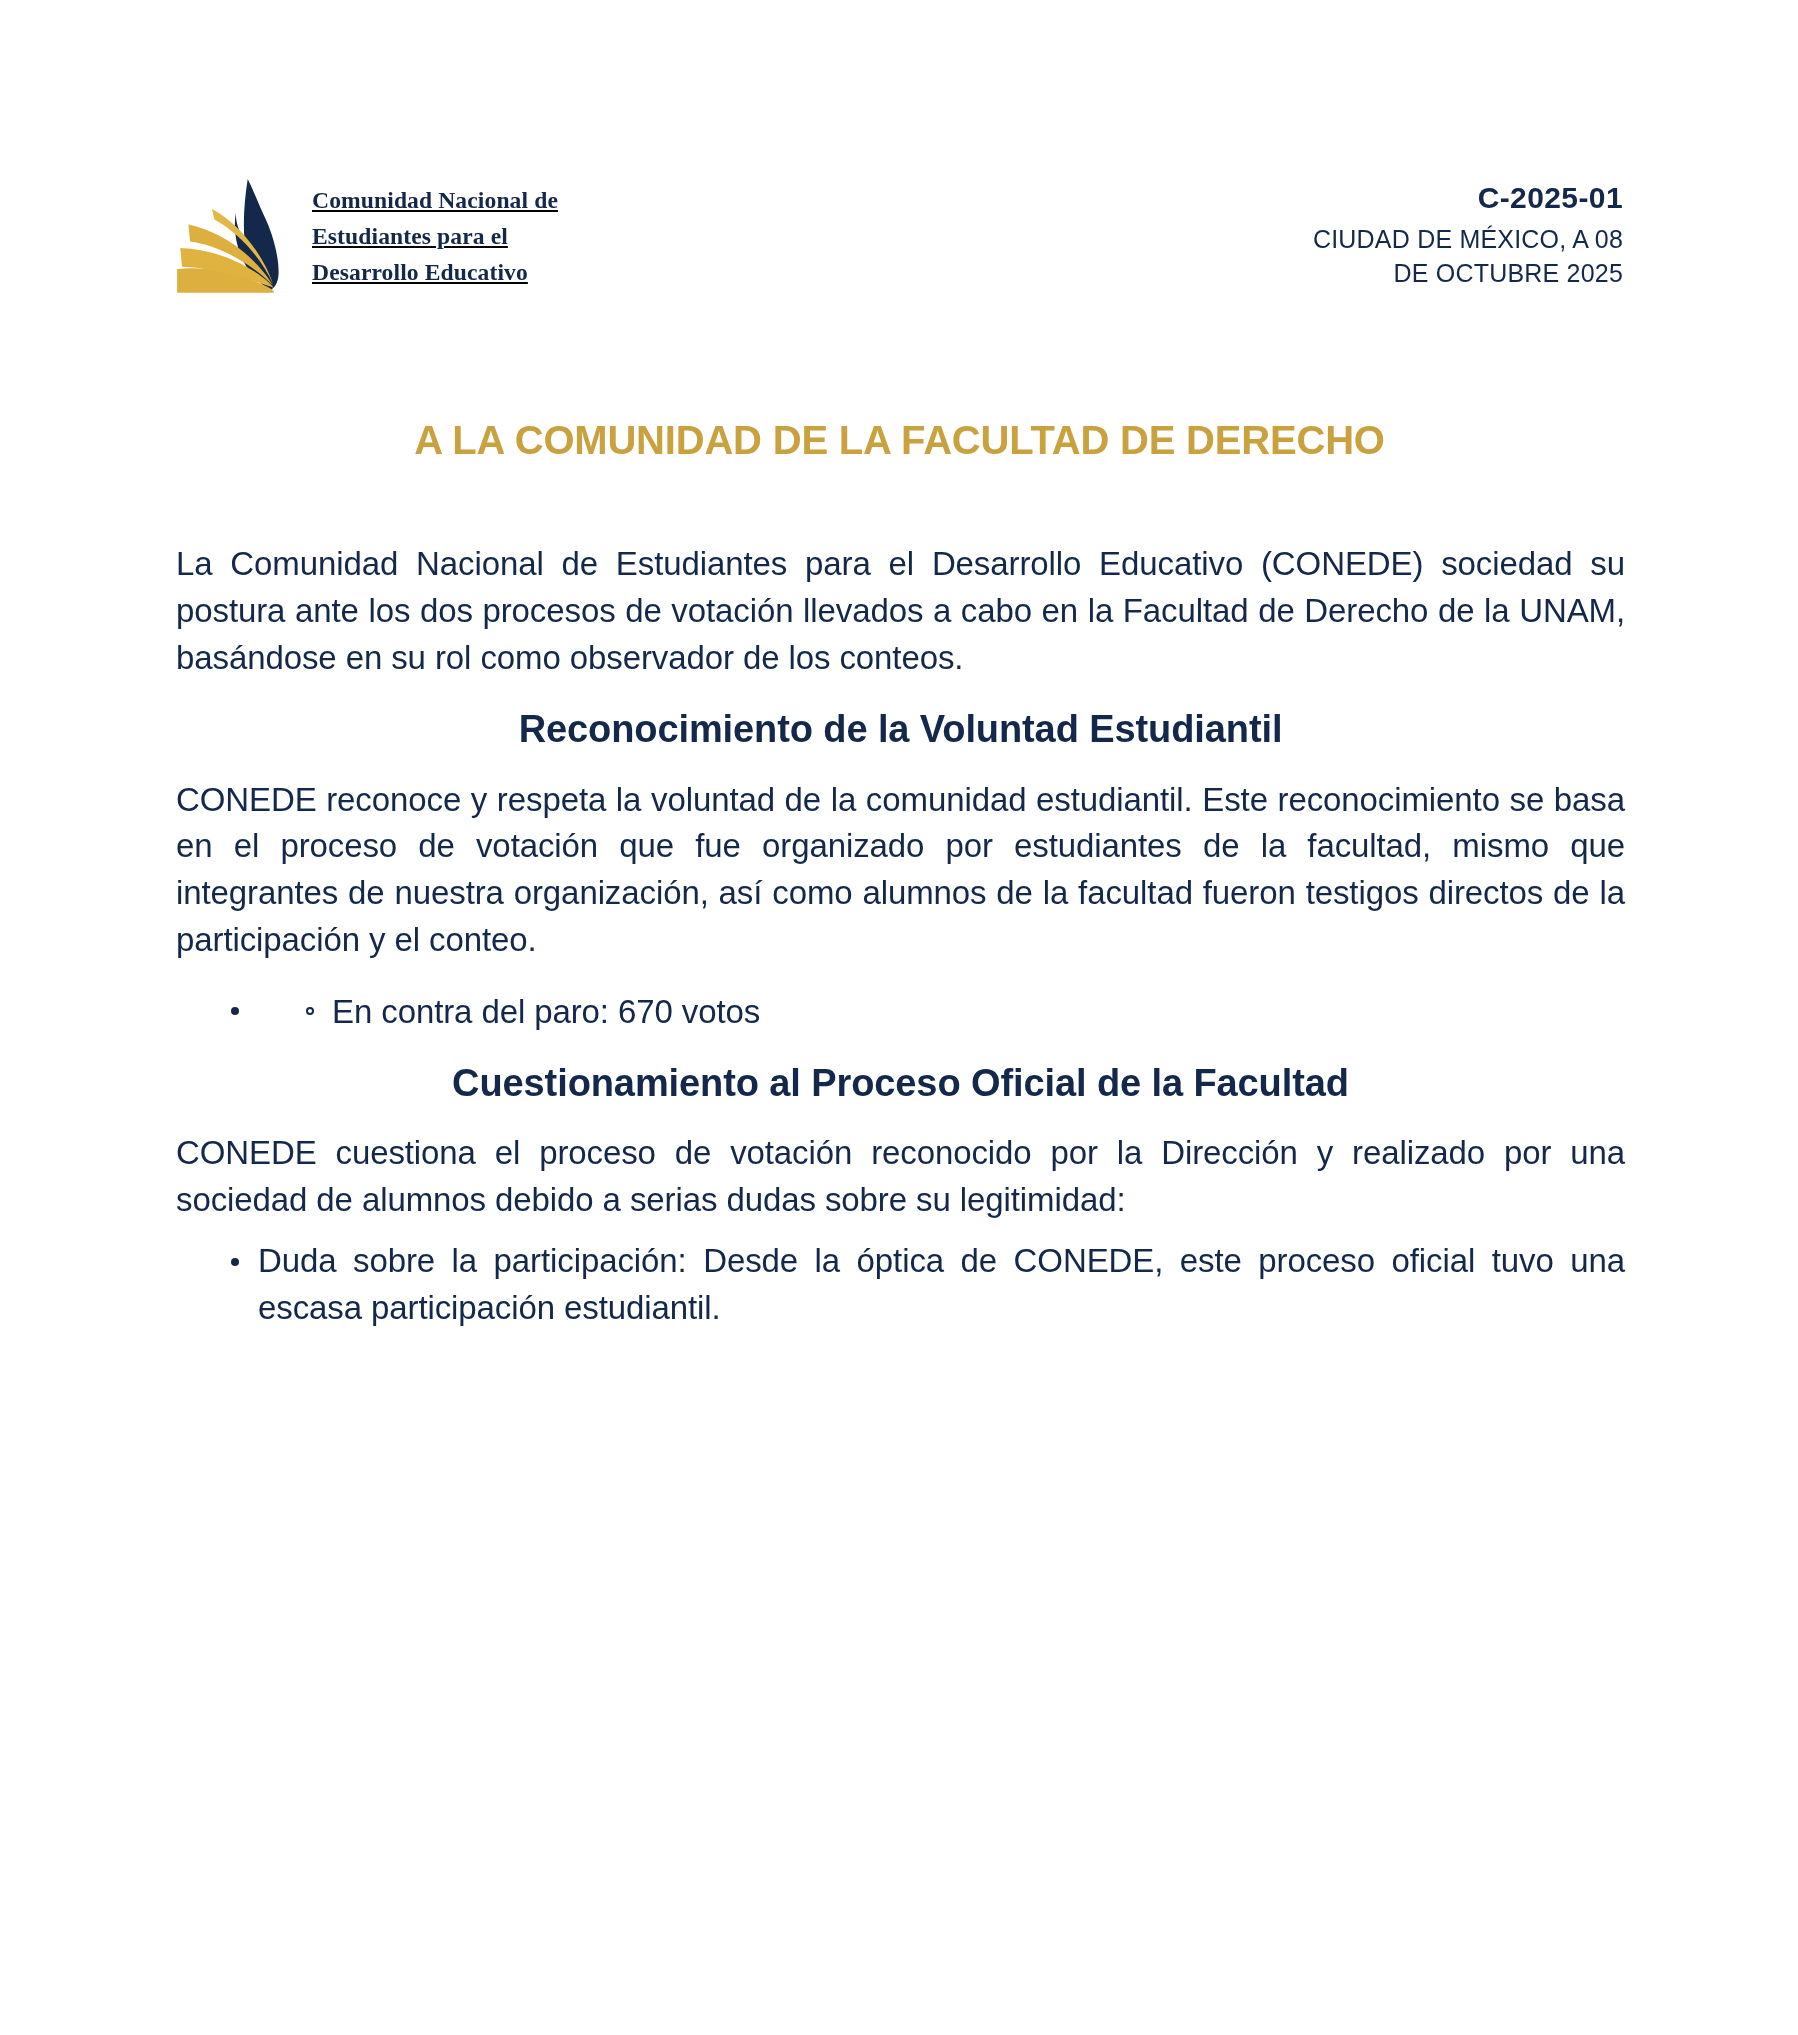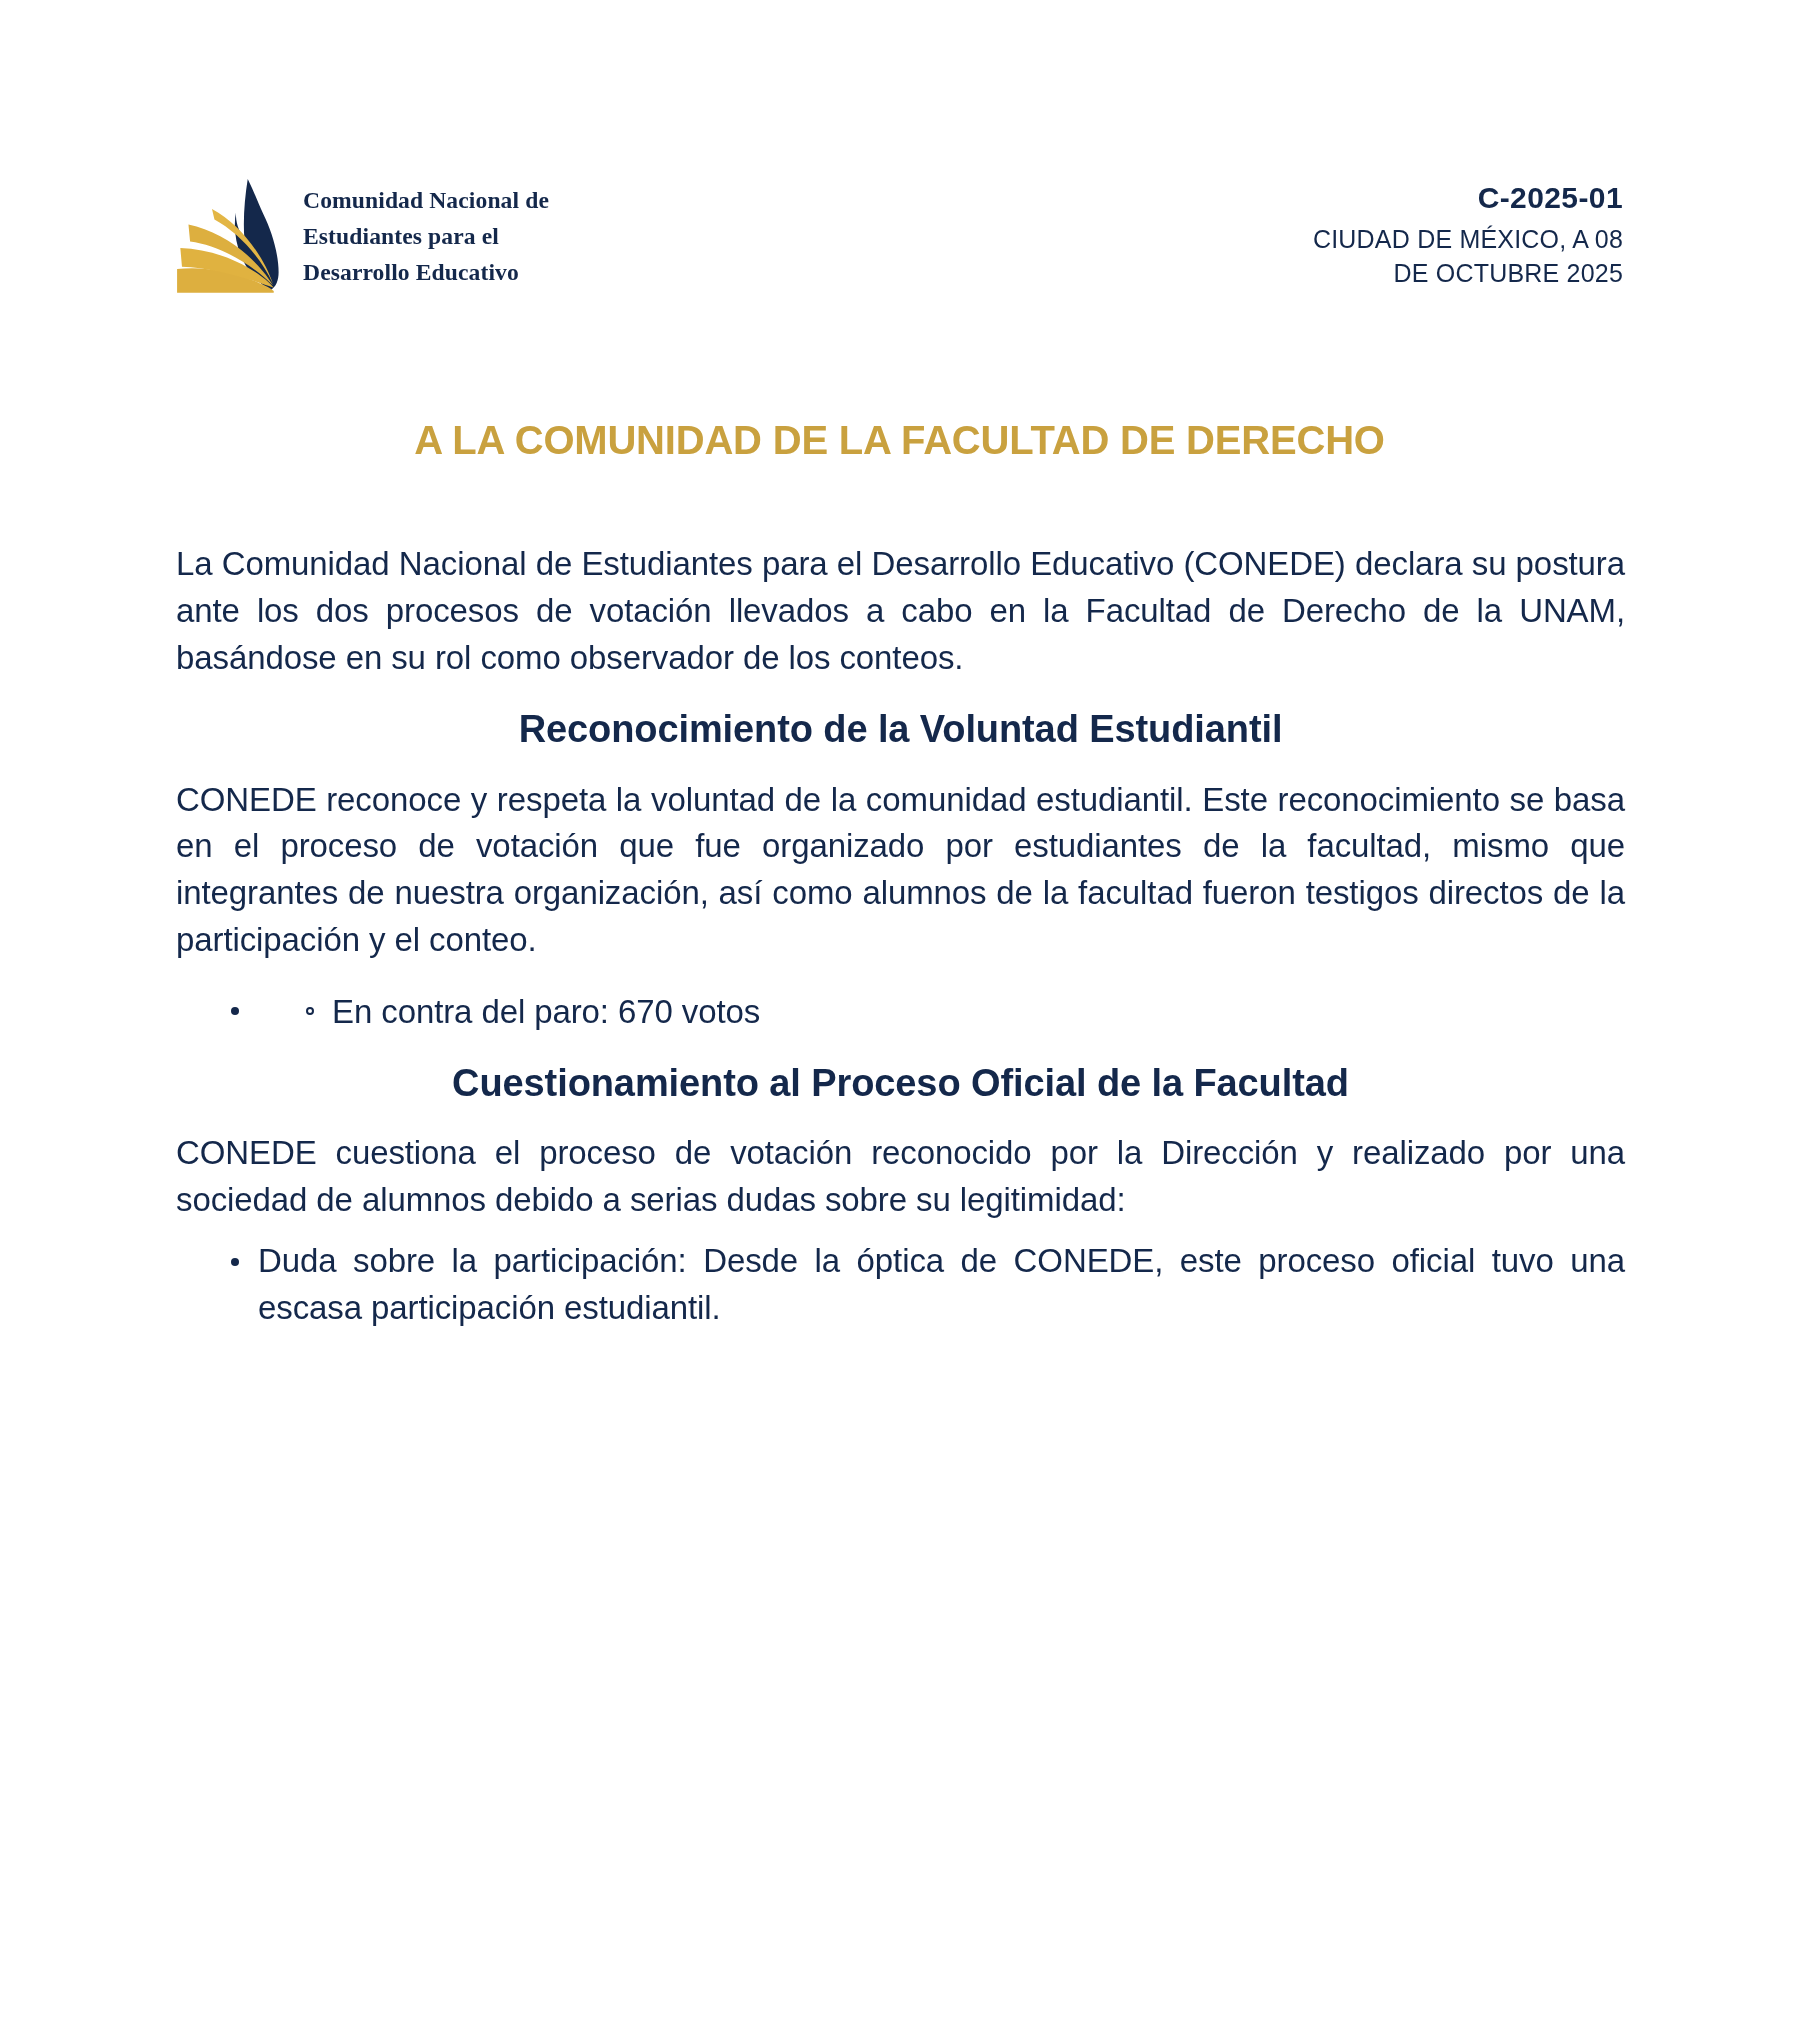--- a/index.html
+++ b/index.html
@@ -25,21 +25,22 @@
     left: 176px;
     right: 176px;
     display: flex;
     align-items: flex-start;
     justify-content: space-between;
   }
 
   .brand {
     display: flex;
     align-items: center;
-    gap: 16px;
+    gap: 25px;
+    text-decoration: underline;
   }
 
   .brand-mark {
     width: 111px;
     height: 134px;
     flex: 0 0 auto;
     display: block;
   }
 
   .brand-text {
@@ -206,21 +207,21 @@
         <span>CIUDAD DE MÉXICO, A 08</span>
         <span>DE OCTUBRE 2025</span>
       </div>
     </div>
   </div>
 
   <h1 class="doc-title">A LA COMUNIDAD DE LA FACULTAD DE DERECHO</h1>
 
   <div class="body">
 
-    <p class="para">La Comunidad Nacional de Estudiantes para el Desarrollo Educativo (CONEDE) declara su postura ante los dos procesos de votación llevados a cabo en la Facultad de Derecho de la UNAM, basándose en su rol como observador de los conteos.</p>
+    <p class="para">La Comunidad Nacional de Estudiantes para el Desarrollo Educativo (CONEDE) sociedad su postura ante los dos procesos de votación llevados a cabo en la Facultad de Derecho de la UNAM, basándose en su rol como observador de los conteos.</p>
 
     <h2 class="section-heading">Reconocimiento de la Voluntad Estudiantil</h2>
 
     <p class="para">CONEDE reconoce y respeta la voluntad de la comunidad estudiantil. Este reconocimiento se basa en el proceso de votación que fue organizado por estudiantes de la facultad, mismo que integrantes de nuestra organización, así como alumnos de la facultad fueron testigos directos de la participación y el conteo.</p>
 
     <ul class="lvl1">
       <li class="no-justify">
         <ul class="lvl2">
           <li>En contra del paro: 670 votos</li>
         </ul>

